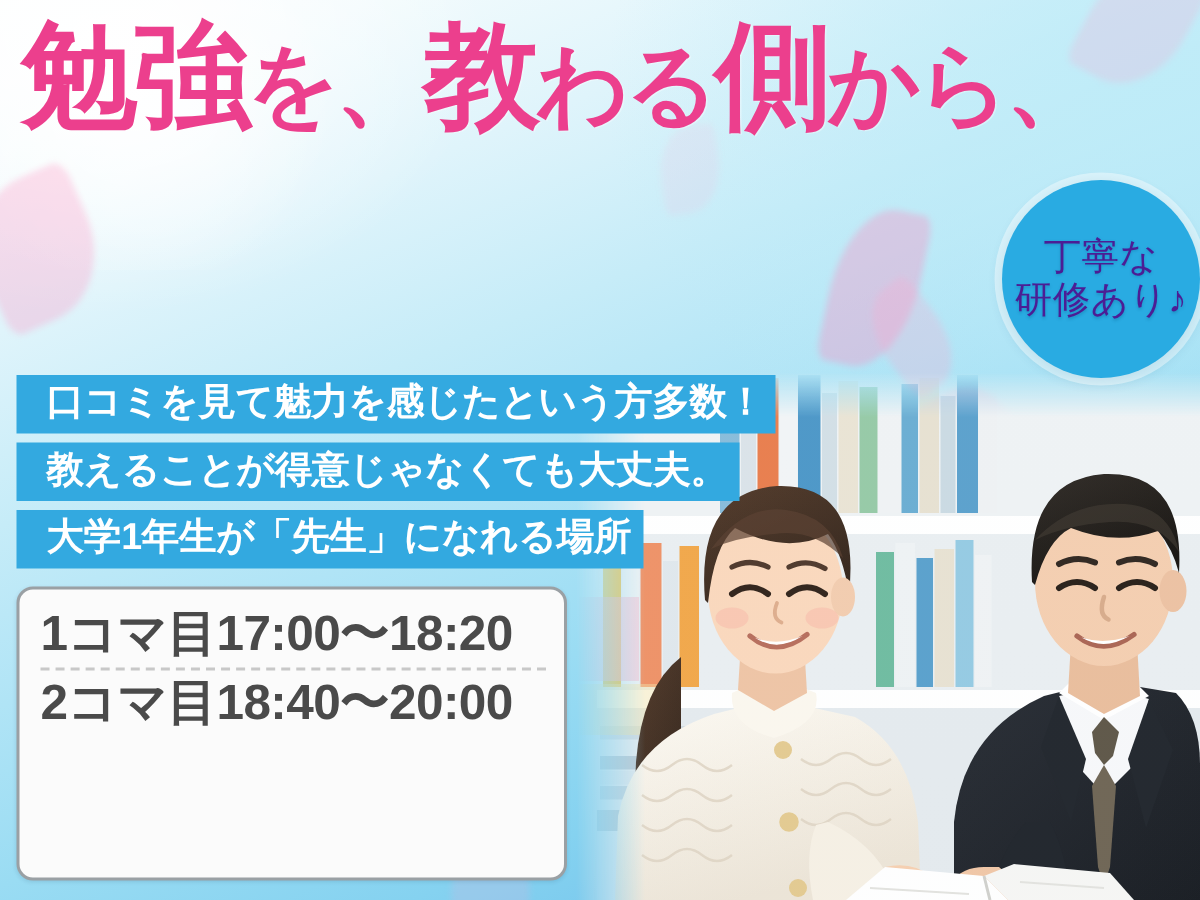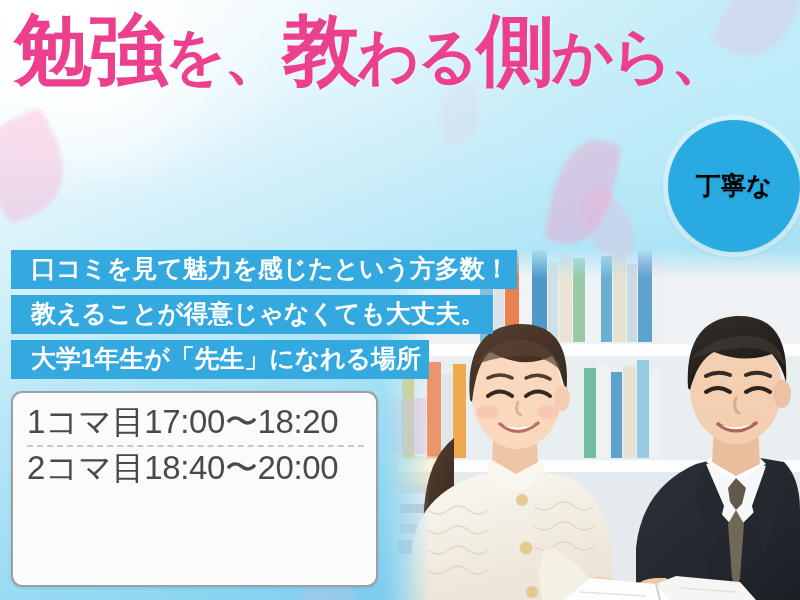--- a/index.html
+++ b/index.html
@@ -66,22 +66,22 @@
   
   .badge {
     position:absolute; left:668px; top:120px; width:132px; height:132px;
     border-radius:50%;
     background:#29abe2;
     box-shadow:0 0 0 5px rgba(255,255,255,0.42), 0 2px 9px rgba(0,70,110,0.20);
     display:flex; flex-direction:column; align-items:center; justify-content:center;
     z-index:6;
   }
   .badge-line {
-    color:#000000;
-    font-weight:bold;
+    color:#4c1d95;
+    font-weight:normal;
     letter-spacing:0.01em;
     line-height:1.18;
     text-shadow:0 1px 2px rgba(0,85,130,0.30);
     white-space:nowrap;
   }
   .badge-line.l1 { font-size:25px; }
   .badge-line.l2 { font-size:25px; }
 
   
   .headline {
@@ -130,21 +130,21 @@
     font-weight:bold;
     font-size:35px;
     line-height:1.08;
     white-space:nowrap;
     letter-spacing:-0.01em;
   }
   .sched-head .tail { color:#3b3b3b; font-size:30px; }
   .sched-rows { margin-top:1px; }
   .sched-row {
     color:#4a4a4a;
-    font-weight:normal;
+    font-weight:bold;
     font-size:33px;
     line-height:1.30;
     white-space:nowrap;
     letter-spacing:-0.012em;
     padding:0 0 1px 0;
   }
   .sched-row + .sched-row { border-top:2px dashed #c8c8c8; }
 </style>
 </head>
 <body>
@@ -340,20 +340,21 @@
   </div>
 
   <div class="headline">
     <div class="hl-row r1">
       <span>勉強</span><span class="sm">を、</span><span>教</span><span class="sm">わる</span><span>側</span><span class="sm">から、</span>
     </div>
   </div>
 
   <div class="badge">
     <div class="badge-line l1">丁寧な</div>
+    <div class="badge-line l2">研修あり♪</div>
   </div>
 
   <div class="bands">
     <div class="band-wrap">
       <span class="band">口コミを見て魅力を感じたという方多数！</span>
     </div>
     <div class="band-wrap">
       <span class="band">教えることが得意じゃなくても大丈夫。</span>
     </div>
     <div class="band-wrap">

